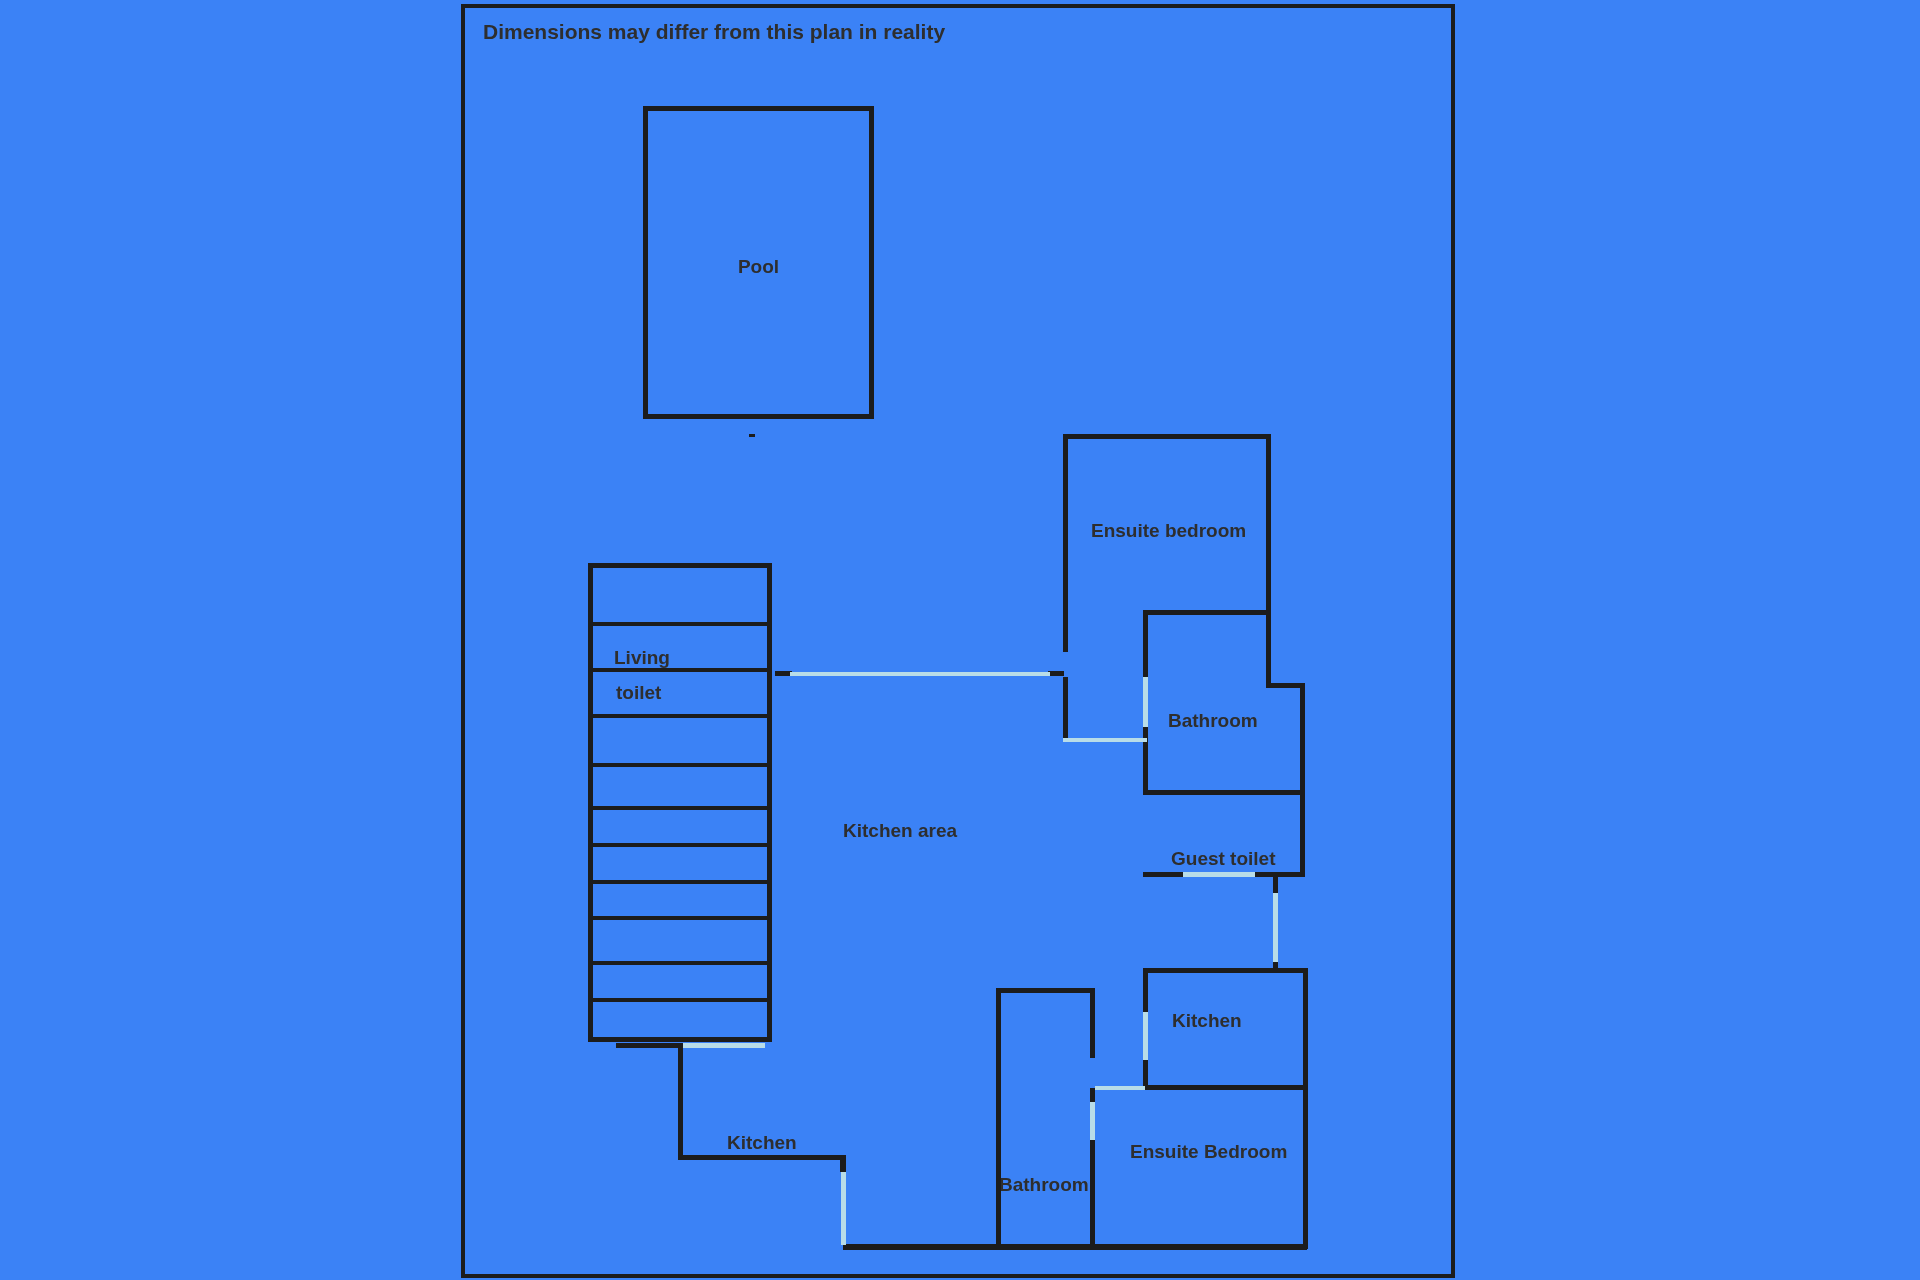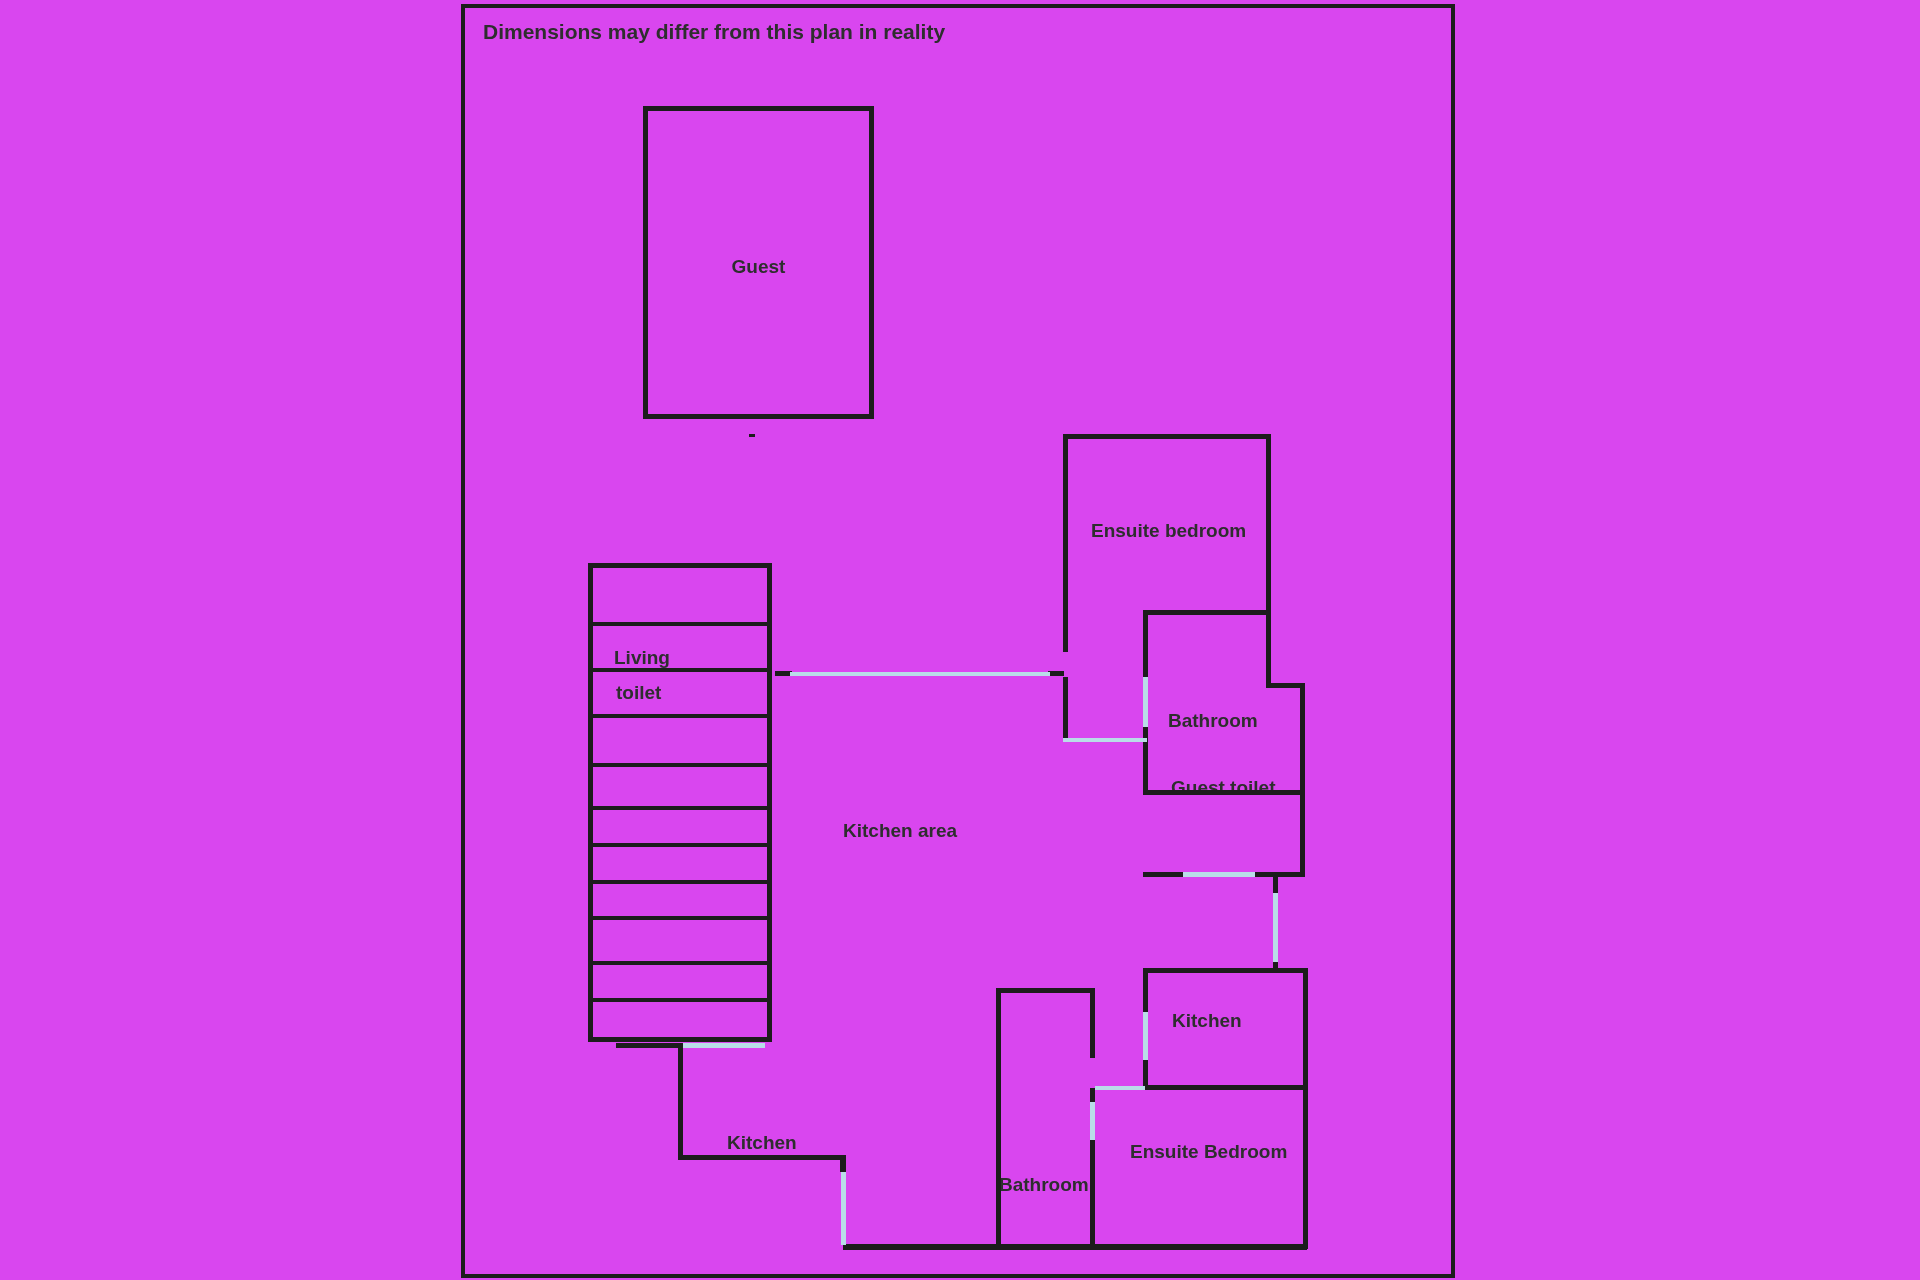--- a/index.html
+++ b/index.html
@@ -4,21 +4,21 @@
 <style>
   html, body {
     margin: 0;
     padding: 0;
     background: #ffffff;
   }
   #canvas {
     position: relative;
     width: 1920px;
     height: 1280px;
-    background: #d946ef;
+    background: #3b82f6;
     font-family: "Liberation Sans", sans-serif;
     overflow: hidden;
   }
   .box {
     position: absolute;
     box-sizing: border-box;
     background: transparent;
   }
   #plan-border {
     left: 461px; top: 4px; width: 994px; height: 1274px;
@@ -68,42 +68,42 @@
 </head>
 <body>
 
 <div id="canvas">
 
   <div class="box" id="plan-border"></div>
 
   <div id="plan-disclaimer">Dimensions may differ from this plan in reality</div>
 
   <div class="box" id="pool-box"></div>
-  <div class="lbl" id="pool-label">Guest</div>
+  <div class="lbl" id="pool-label">Pool</div>
 
   <div class="box" id="terrace-box">
       <div class="stripe" style="top: 54px;"></div>
       <div class="stripe" style="top: 100px;"></div>
       <div class="stripe" style="top: 146px;"></div>
       <div class="stripe" style="top: 195px;"></div>
       <div class="stripe" style="top: 238px;"></div>
       <div class="stripe" style="top: 275px;"></div>
       <div class="stripe" style="top: 312px;"></div>
       <div class="stripe" style="top: 348px;"></div>
       <div class="stripe" style="top: 393px;"></div>
       <div class="stripe" style="top: 430px;"></div>
     </div>
   <div class="lbl" style="left:614px; top:647px;">Living</div>
   <div class="lbl" style="left:616px; top:682px;">toilet</div>
 
   <div class="lbl" style="left:843px;  top:820px;">Kitchen area</div>
   <div class="lbl" style="left:727px;  top:1132px;">Kitchen</div>
   <div class="lbl" style="left:1091px; top:520px;">Ensuite bedroom</div>
   <div class="lbl" style="left:1168px; top:710px;">Bathroom</div>
-  <div class="lbl" style="left:1171px; top:777px;">Guest toilet</div>
+  <div class="lbl" style="left:1171px; top:848px;">Guest toilet</div>
   <div class="lbl" style="left:1172px; top:1010px;">Kitchen</div>
   <div class="lbl" style="left:999px;  top:1174px;">Bathroom</div>
   <div class="lbl" style="left:1130px; top:1141px;">Ensuite Bedroom</div>
 
 <div class="wall" style="left: 749px; top: 434px; width: 6px; height: 3px;"></div>
     <div class="wall" style="left: 775px; top: 671px; width: 17px; height: 5px;"></div>
     <div class="wall" style="left: 1048px; top: 671px; width: 16px; height: 5px;"></div>
     <div class="wall" style="left: 616px; top: 1043px; width: 67px; height: 5px;"></div>
     <div class="wall" style="left: 678px; top: 1044px; width: 5px; height: 116px;"></div>
     <div class="wall" style="left: 678px; top: 1155px; width: 168px; height: 5px;"></div>

